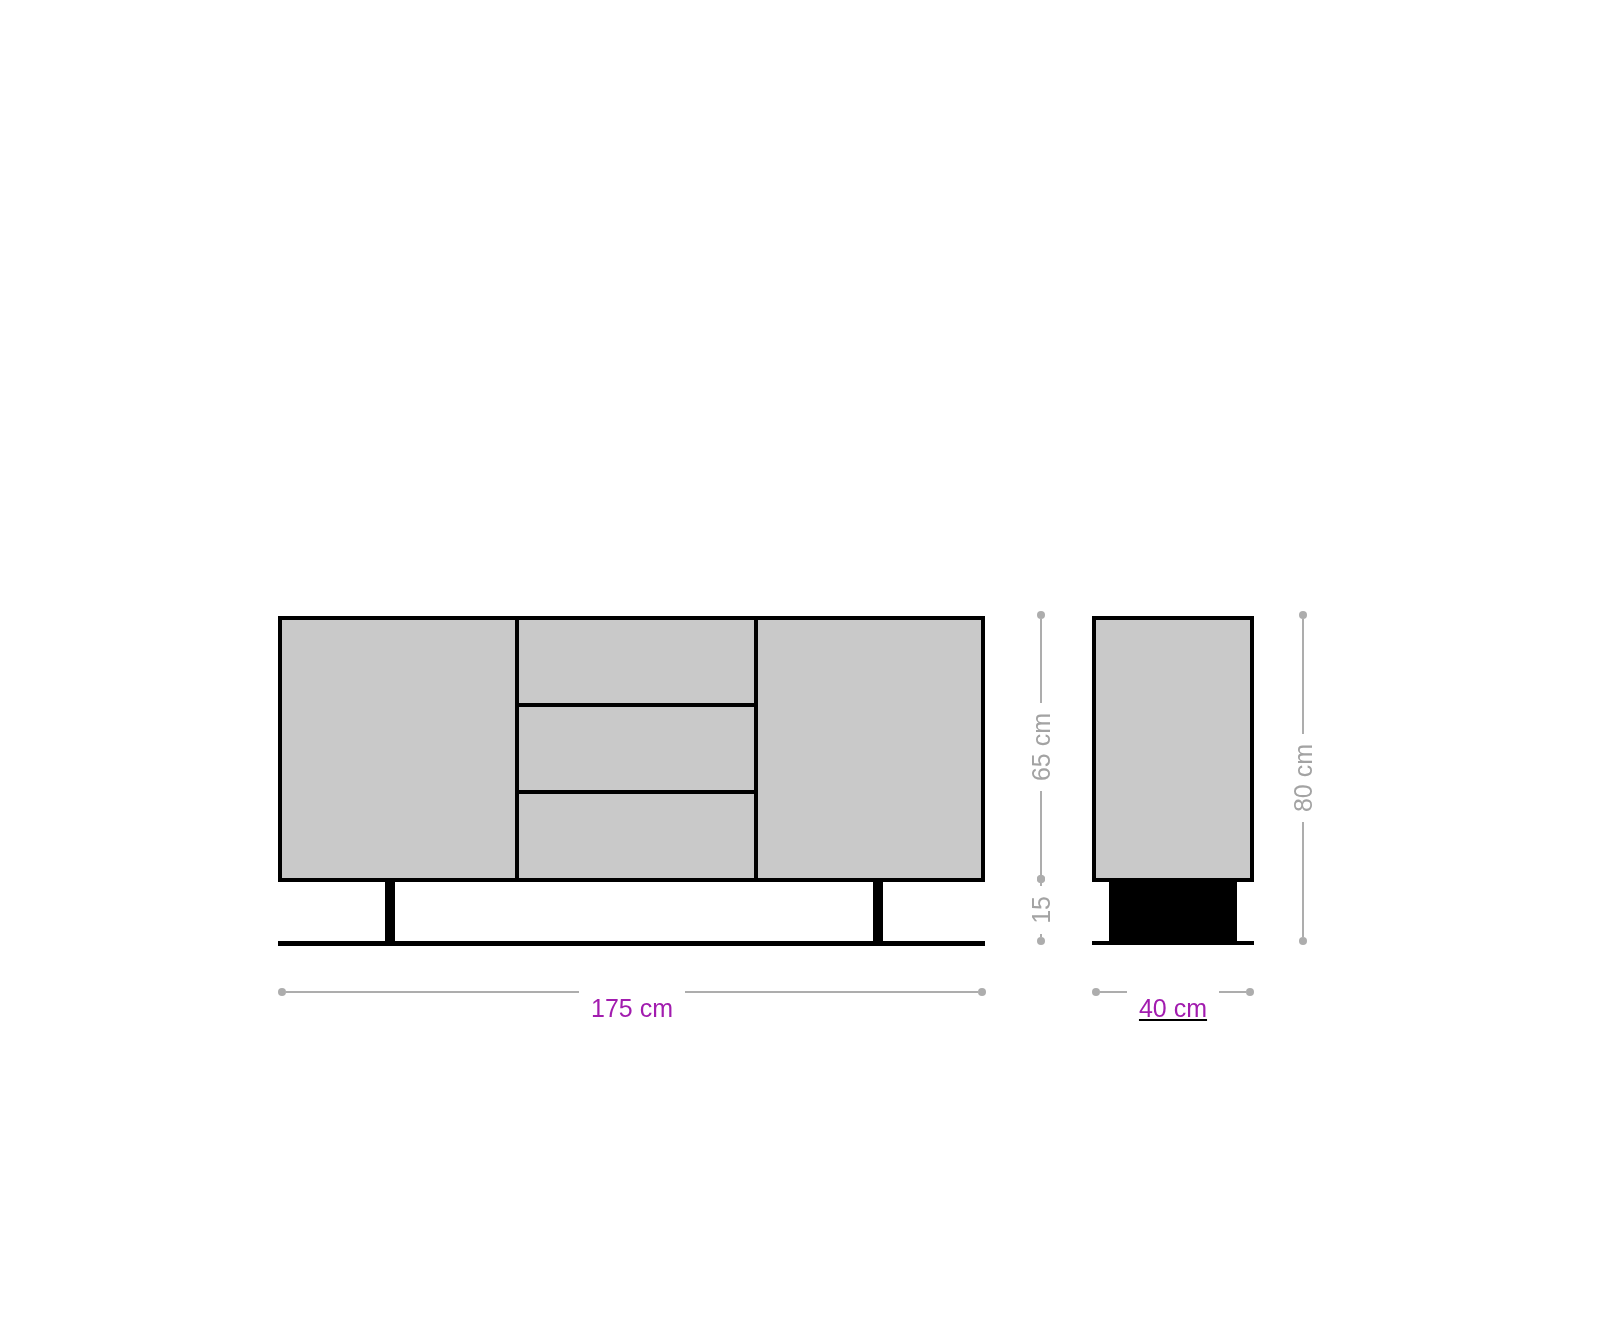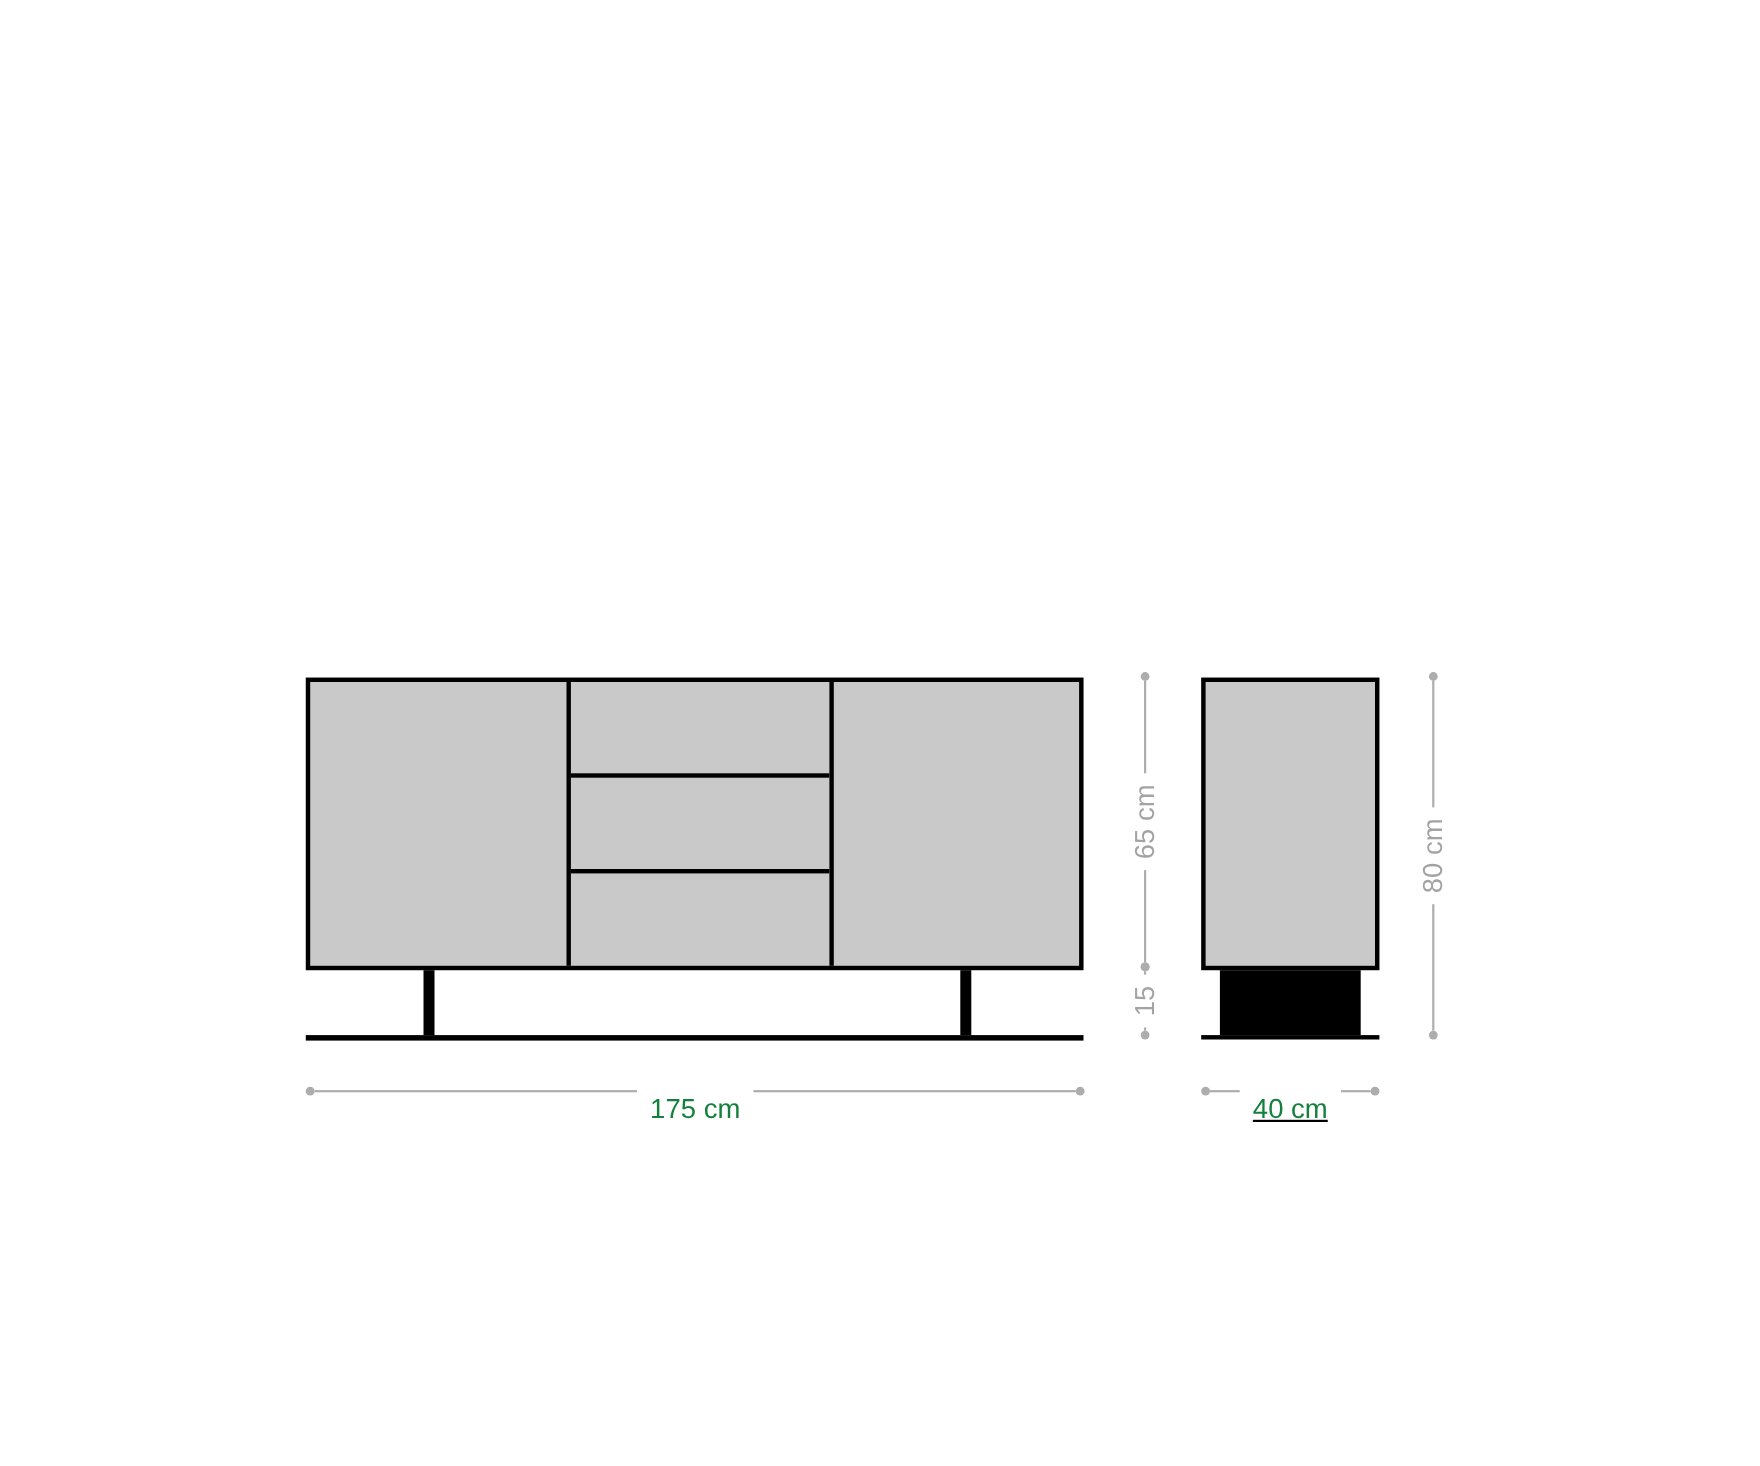--- a/index.html
+++ b/index.html
@@ -112,21 +112,21 @@
     flex: none;
     width: 8px; height: 8px;
     border-radius: 50%;
     background: #adadad;
   }
   .dim-label {
     flex: none;
     font-size: 25px;
     line-height: 1;
     padding: 0 12px;
-    color: #15803d;
+    color: #a21caf;
     white-space: nowrap;
     margin-top: 33px;
   }
   .dim-label-v {
     flex: none;
     writing-mode: vertical-rl;
     transform: rotate(180deg);
     font-size: 25px;
     line-height: 1;
     padding: 10px 0;

